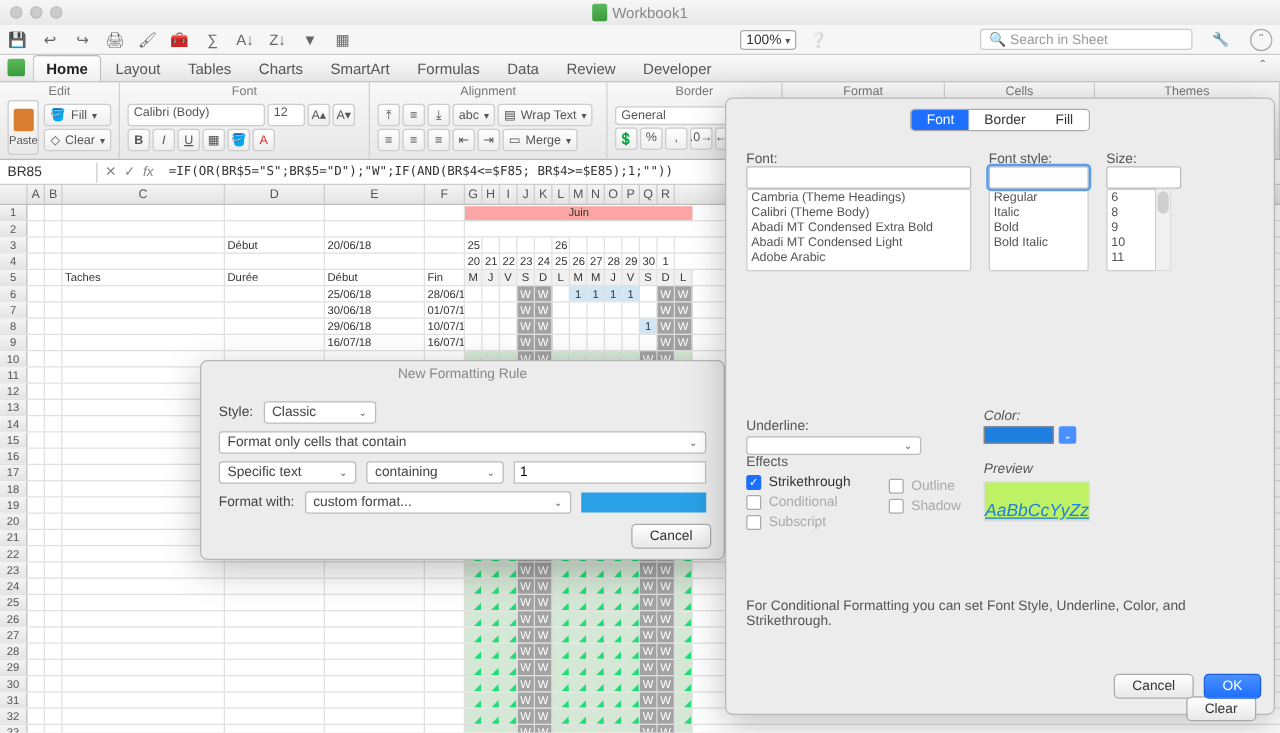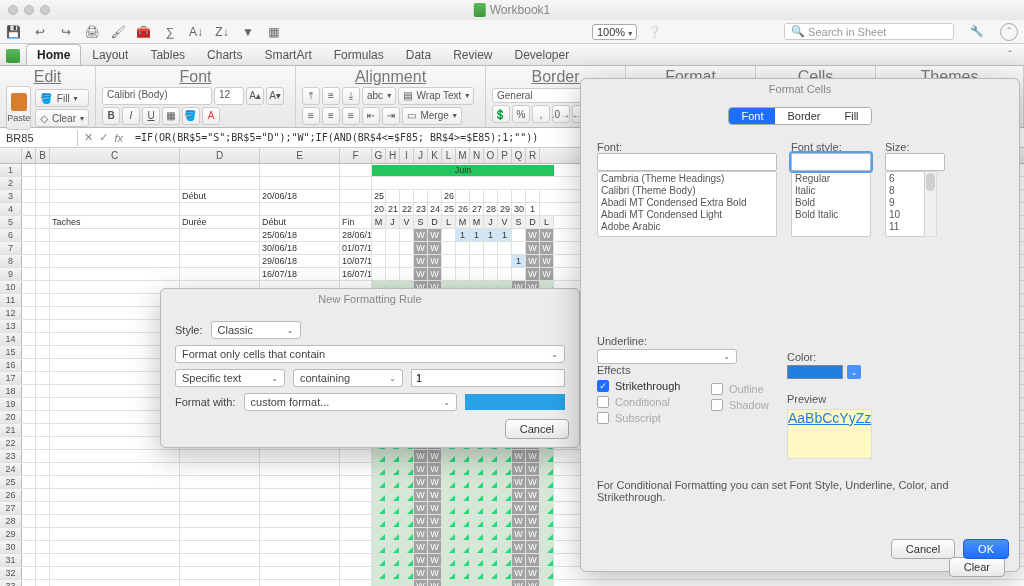--- a/index.html
+++ b/index.html
@@ -8,28 +8,28 @@
 .traffic{display:flex;gap:6px;}
 .tl{width:10px;height:10px;border-radius:50%;background:#ccc;border:1px solid #bbb;}
 .title{position:absolute;left:50%;transform:translateX(-50%);color:#888;font-size:12px;display:flex;align-items:center;gap:4px;}
 .doc-icon{width:12px;height:14px;background:linear-gradient(#5cb85c,#3a9a3a);border-radius:2px;display:inline-block;}
 .qat{height:24px;background:#f6f6f6;border-bottom:1px solid #ccc;display:flex;align-items:center;padding:0 6px;gap:10px;}
 .qat .icon{width:16px;height:16px;display:flex;align-items:center;justify-content:center;color:#666;font-size:12px;}
 .zoom{margin-left:300px;border:1px solid #aaa;padding:1px 4px;background:#fff;font-size:11px;border-radius:3px;}
 .search{margin-left:auto;display:flex;align-items:center;border:1px solid #ccc;border-radius:3px;background:#fff;padding:1px 6px;width:170px;color:#999;}
 .helpbtn{width:18px;height:18px;border:1px solid #aaa;border-radius:50%;margin-left:6px;display:flex;align-items:center;justify-content:center;color:#888;}
 .wrench{margin-left:6px;color:#666;}
-.ribbon-tabs{height:22px;background:linear-gradient(#fafafa,#e6e6e6);border-bottom:1px solid #bbb;display:flex;align-items:center;padding:0 4px;}
+.ribbon-tabs{height:22px;background:linear-gradient(#fafafa,#e6e6e6);border-bottom:1px solid #bbb;display:flex;align-items:flex-start;padding:0 4px;}
 .rtab{padding:3px 10px;font-size:12px;color:#555;border:1px solid transparent;border-bottom:none;cursor:default;}
 .rtab.active{background:linear-gradient(#fff,#f0f0f0);border:1px solid #bbb;border-bottom:none;border-radius:4px 4px 0 0;font-weight:600;color:#222;}
 .hometab{width:14px;height:14px;margin:3px 6px 0 2px;background:linear-gradient(#5cb85c,#3a9a3a);border-radius:2px;}
 .chev{margin-left:auto;padding:3px 8px;color:#666;}
 .ribbon{height:62px;background:linear-gradient(#f8f8f8,#e8e8e8);border-bottom:1px solid #bbb;display:flex;font-size:10px;}
 .group{border-right:1px solid #d0d0d0;padding:2px 6px;display:flex;flex-direction:column;}
-.group-label{text-align:center;color:#777;font-size:16px;text-decoration:underline;}
+.group-label{text-align:center;color:#777;font-size:10px;}
 .group-body{flex:1;display:flex;align-items:center;gap:4px;}
 .paste{width:34px;height:44px;background:linear-gradient(#fff,#e8e8e8);border:1px solid #ccc;border-radius:3px;display:flex;flex-direction:column;align-items:center;justify-content:center;font-size:9px;color:#555;}
 .clipboard-icon{width:16px;height:18px;background:#d97d2e;border-radius:2px;margin-bottom:2px;}
 .pill{display:flex;align-items:center;border:1px solid #ccc;background:linear-gradient(#fff,#eee);border-radius:3px;padding:1px 4px;height:18px;font-size:10px;color:#555;gap:4px;}
 .stack{display:flex;flex-direction:column;gap:2px;}
 .sel{background:#fff;border:1px solid #ccc;padding:1px 4px;border-radius:3px;font-size:10px;color:#555;}
 .iconsq{width:18px;height:18px;border:1px solid #ccc;background:linear-gradient(#fff,#eee);border-radius:3px;display:flex;align-items:center;justify-content:center;font-size:10px;color:#555;}
 .fmla{height:20px;background:#fff;border-bottom:1px solid #ccc;display:flex;align-items:center;font-size:11px;}
 .namebox{width:78px;border-right:1px solid #ccc;padding:2px 6px;}
 .fctl{display:flex;align-items:center;gap:6px;padding:0 6px;color:#888;}
@@ -75,31 +75,31 @@
 .listbox{background:#fff;border:1px solid #ccc;border-radius:2px;height:66px;overflow:hidden;font-size:10px;padding:1px 3px;line-height:12px;color:#555;}
 .sizebox{display:flex;}
 .sizebox .listbox{width:40px;}
 .scrolltrack{width:12px;background:#f0f0f0;border:1px solid #ddd;border-left:none;position:relative;}
 .scrollthumb{position:absolute;left:1px;right:1px;top:1px;height:18px;background:#cfcfcf;border-radius:6px;}
 .panel-title{font-size:11px;color:#555;margin-bottom:4px;}
 .chk{display:flex;align-items:center;gap:6px;margin:4px 0;font-size:11px;}
 .chkbox{width:12px;height:12px;border:1px solid #aaa;border-radius:2px;background:#fff;display:inline-flex;align-items:center;justify-content:center;font-size:9px;color:#fff;}
 .chkbox.checked{background:#1f6fff;border-color:#1f6fff;}
 .disabled{color:#aaa;}
-.prevbox{background:#fef9c3;border:1px solid #ddd;height:50px;display:flex;align-items:flex-start;justify-content:center;color:#1f7fe0;text-decoration:underline;font-size:14px;}
+.prevbox{background:#bef264;border:1px solid #ddd;height:32px;display:flex;align-items:flex-end;justify-content:center;color:#1f7fe0;text-decoration:underline;font-size:14px;}
 .colorbtn{display:flex;align-items:center;gap:4px;}
 .cswatch{width:56px;height:14px;background:#1f7fe0;border:1px solid #888;}
 .cdd{width:14px;height:14px;background:#4a90ff;border-radius:2px;display:flex;align-items:center;justify-content:center;color:#fff;font-size:8px;}
 .hint{position:absolute;left:16px;top:400px;right:16px;font-size:11px;color:#555;}
 .clearbtn{position:absolute;right:14px;top:478px;}
 .childs{position:absolute;left:16px;top:256px;font-size:11px;}
-.colorsec{position:absolute;left:206px;top:272px;font-size:11px;}
+.colorsec{position:absolute;left:206px;top:248px;font-size:11px;font-style:italic;}
 .bucket{color:#f5a623;}
 .arrow{font-size:8px;color:#555;}
-.sheet .merged{position:absolute;font-size:9px;color:#333;background:#22c55e;text-align:center;}
+.sheet .merged{position:absolute;font-size:9px;color:#333;background:#fca5a5;text-align:center;}
 </style>
 </head>
 <body>
 
 <div class="titlebar">
   <div class="traffic">
     <div class="tl"></div>
     <div class="tl"></div>
     <div class="tl"></div>
   </div>
@@ -1029,21 +1029,20 @@
         </div>
       <div class="swatch"></div>
     </div>
   </div>
   <div class="dlg-buttons">
     <div class="btn">Cancel</div>
   </div>
 </div>
 
 <div class="dialog d2">
-  <div class="dlg-title">Format Cells</div>
   <div class="hdr">
     <div class="seg">
       <div class="active">Font</div>
       <div>Border</div>
       <div>Fill</div>
     </div>
   </div>
   <div class="content">
     <div>
       <div class="lbl">Font:</div>

